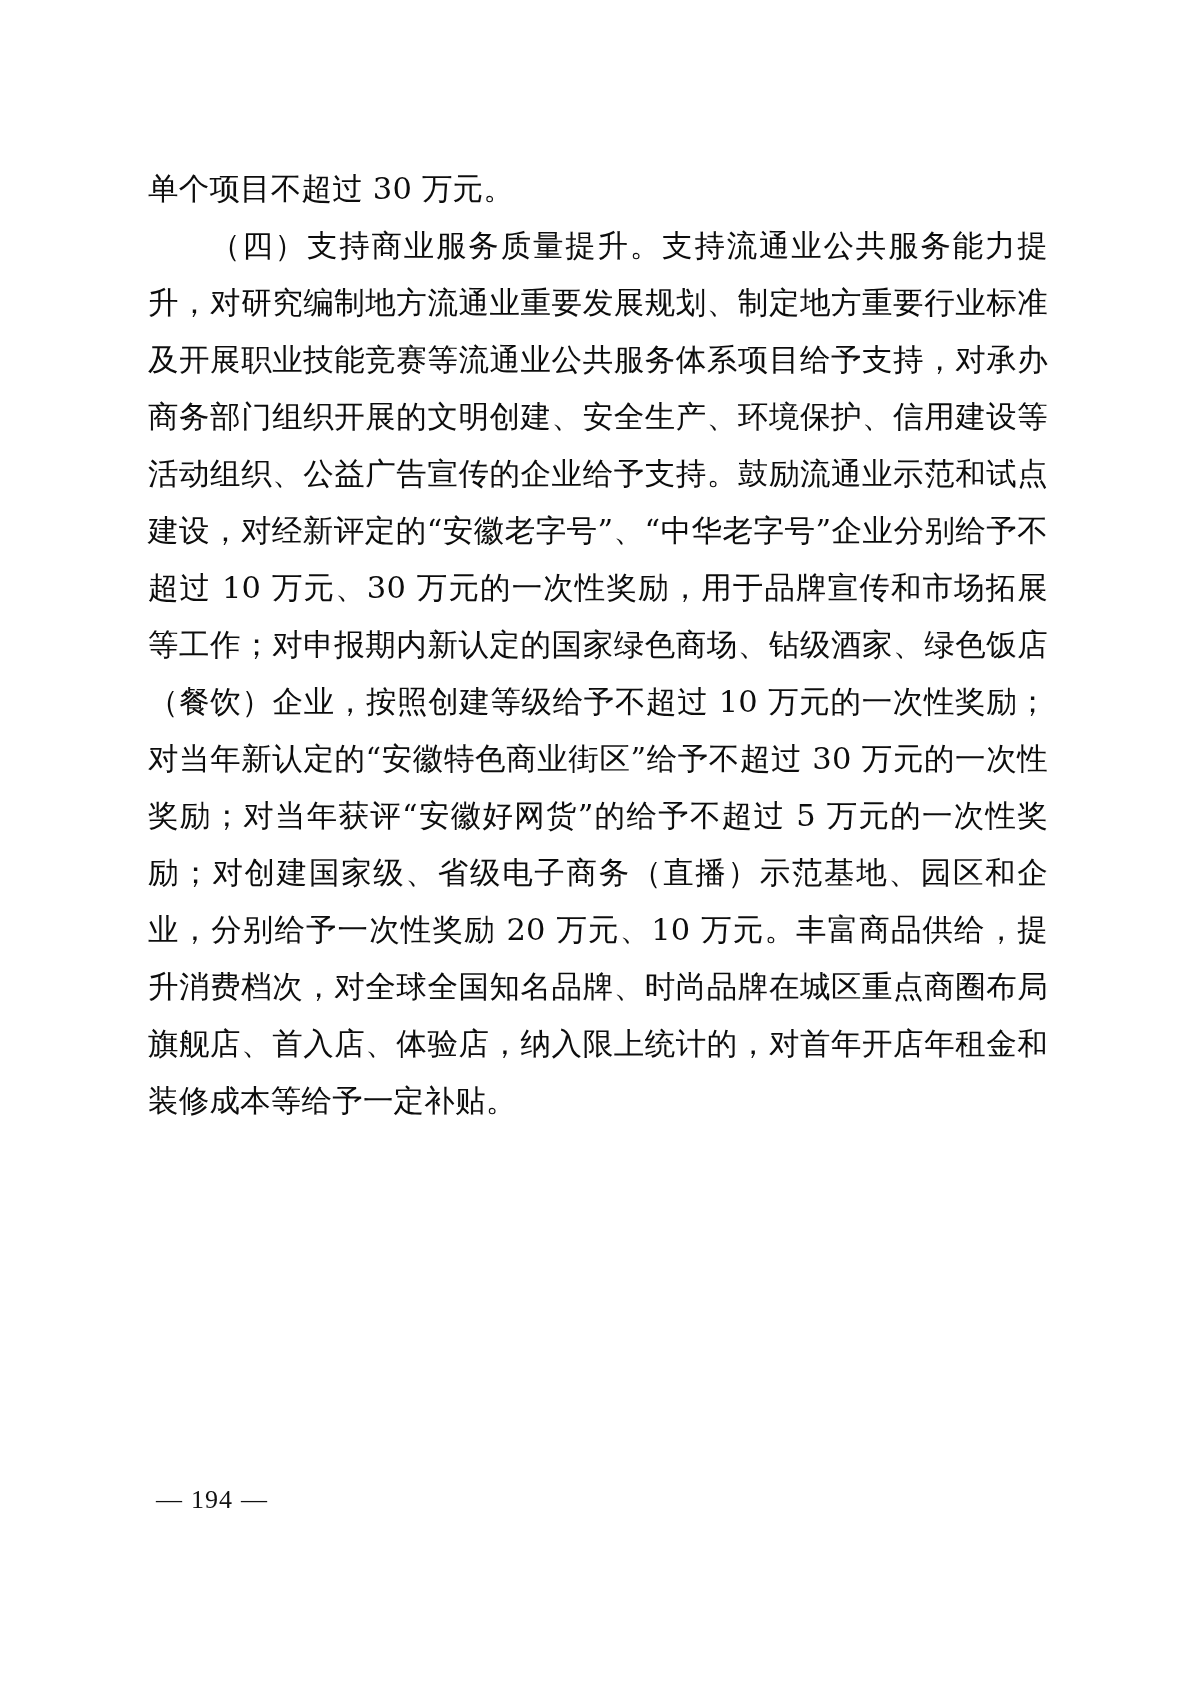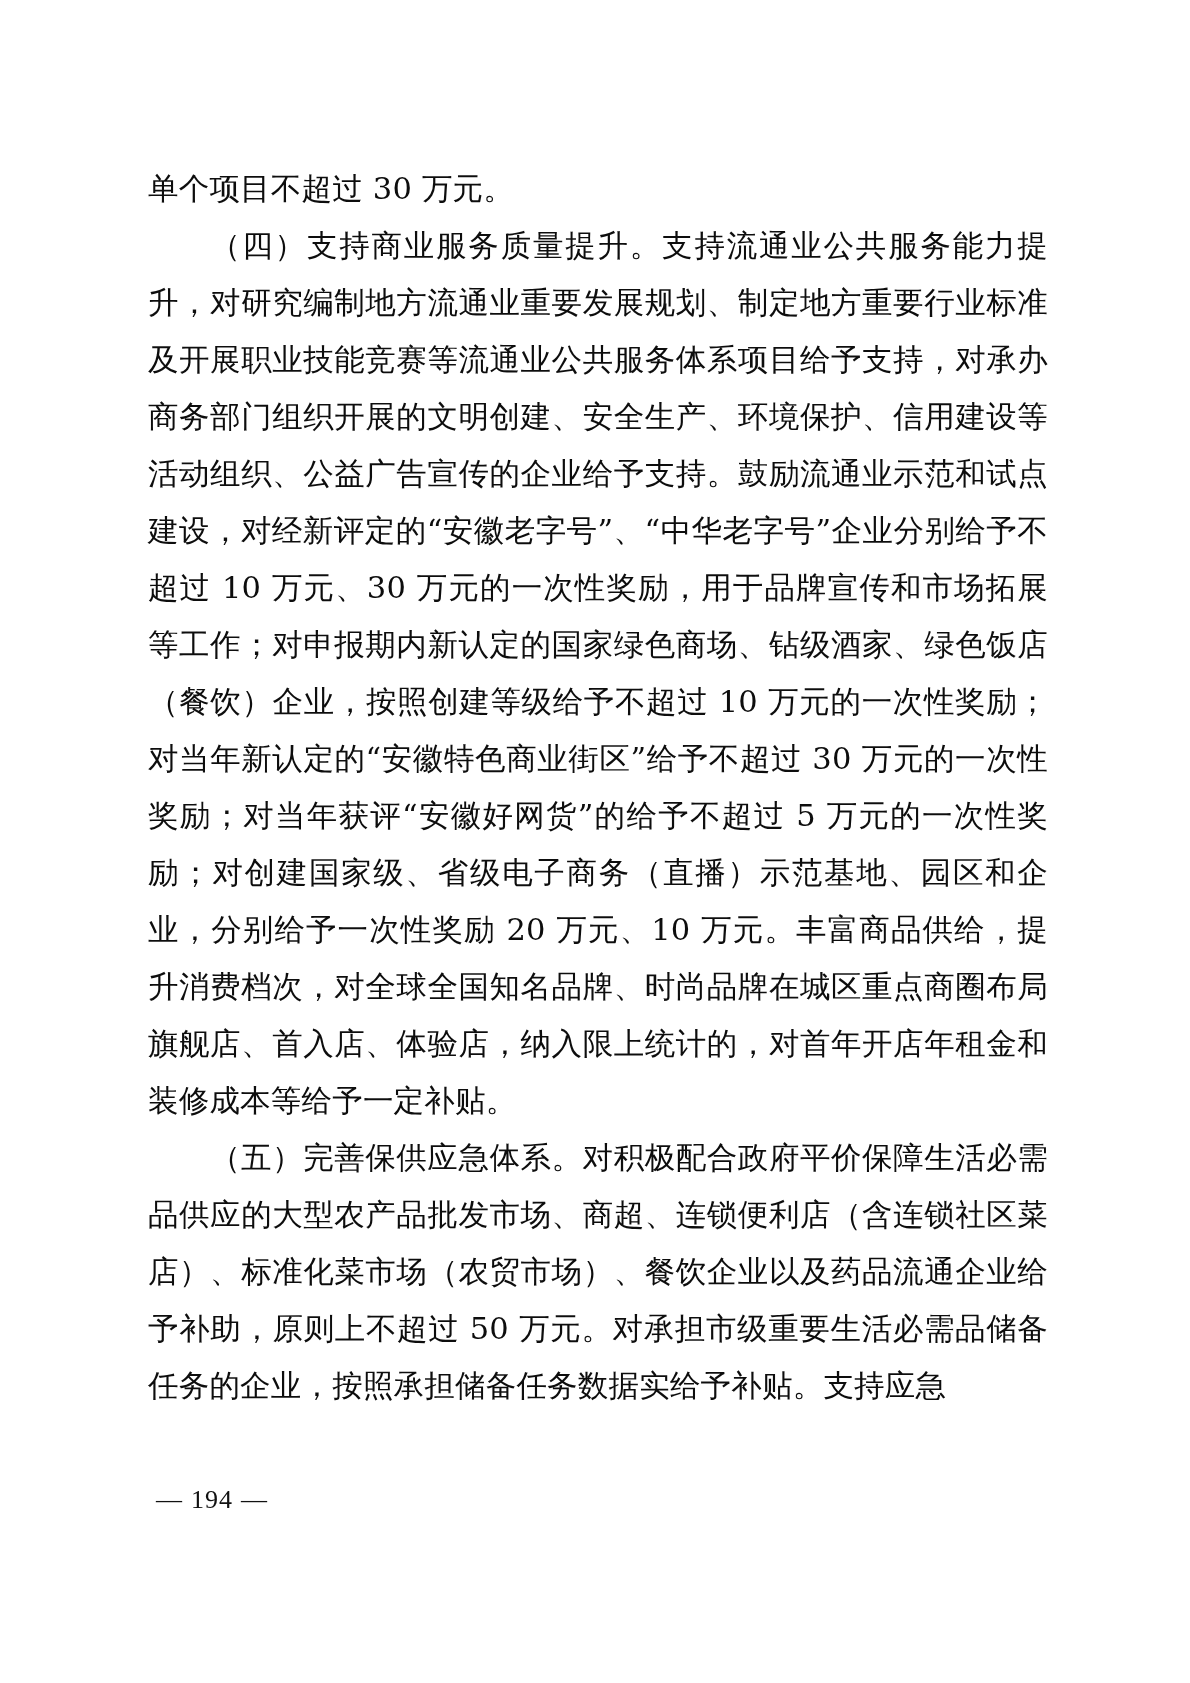--- a/index.html
+++ b/index.html
@@ -52,20 +52,19 @@
   }
 </style>
 </head>
 <body>
 
 <div class="page">
 
   <div class="content">
     <p class="para">单个项目不超过 30 万元。</p>
     <p class="para indent">（四）支持商业服务质量提升。支持流通业公共服务能力提升，对研究编制地方流通业重要发展规划、制定地方重要行业标准及开展职业技能竞赛等流通业公共服务体系项目给予支持，对承办商务部门组织开展的文明创建、安全生产、环境保护、信用建设等活动组织、公益广告宣传的企业给予支持。鼓励流通业示范和试点建设，对经新评定的“安徽老字号”、“中华老字号”企业分别给予不超过 10 万元、30 万元的一次性奖励，用于品牌宣传和市场拓展等工作；对申报期内新认定的国家绿色商场、钻级酒家、绿色饭店（餐饮）企业，按照创建等级给予不超过 10 万元的一次性奖励；对当年新认定的“安徽特色商业街区”给予不超过 30 万元的一次性奖励；对当年获评“安徽好网货”的给予不超过 5 万元的一次性奖励；对创建国家级、省级电子商务（直播）示范基地、园区和企业，分别给予一次性奖励 20 万元、10 万元。丰富商品供给，提升消费档次，对全球全国知名品牌、时尚品牌在城区重点商圈布局旗舰店、首入店、体验店，纳入限上统计的，对首年开店年租金和装修成本等给予一定补贴。</p>
-    <p class="para indent">（五）完善保供应急体系。对积极配合政府平价保障生活必需品供应的大型农产品批发市场、商超、连锁便利店（含连锁社区菜店）、标准化菜市场（农贸市场）、餐饮企业以及药品流通企业给予补助，原则上不超过 50 万元。对承担市级重要生活必需品储备任务的企业，按照承担储备任务数据实给予补贴。支持应急</p>
   </div>
 
   <div class="page-number">
     <span class="pn-dash">—</span><span>194</span><span class="pn-dash">—</span>
   </div>
 
 </div>
 
 </body></html>

